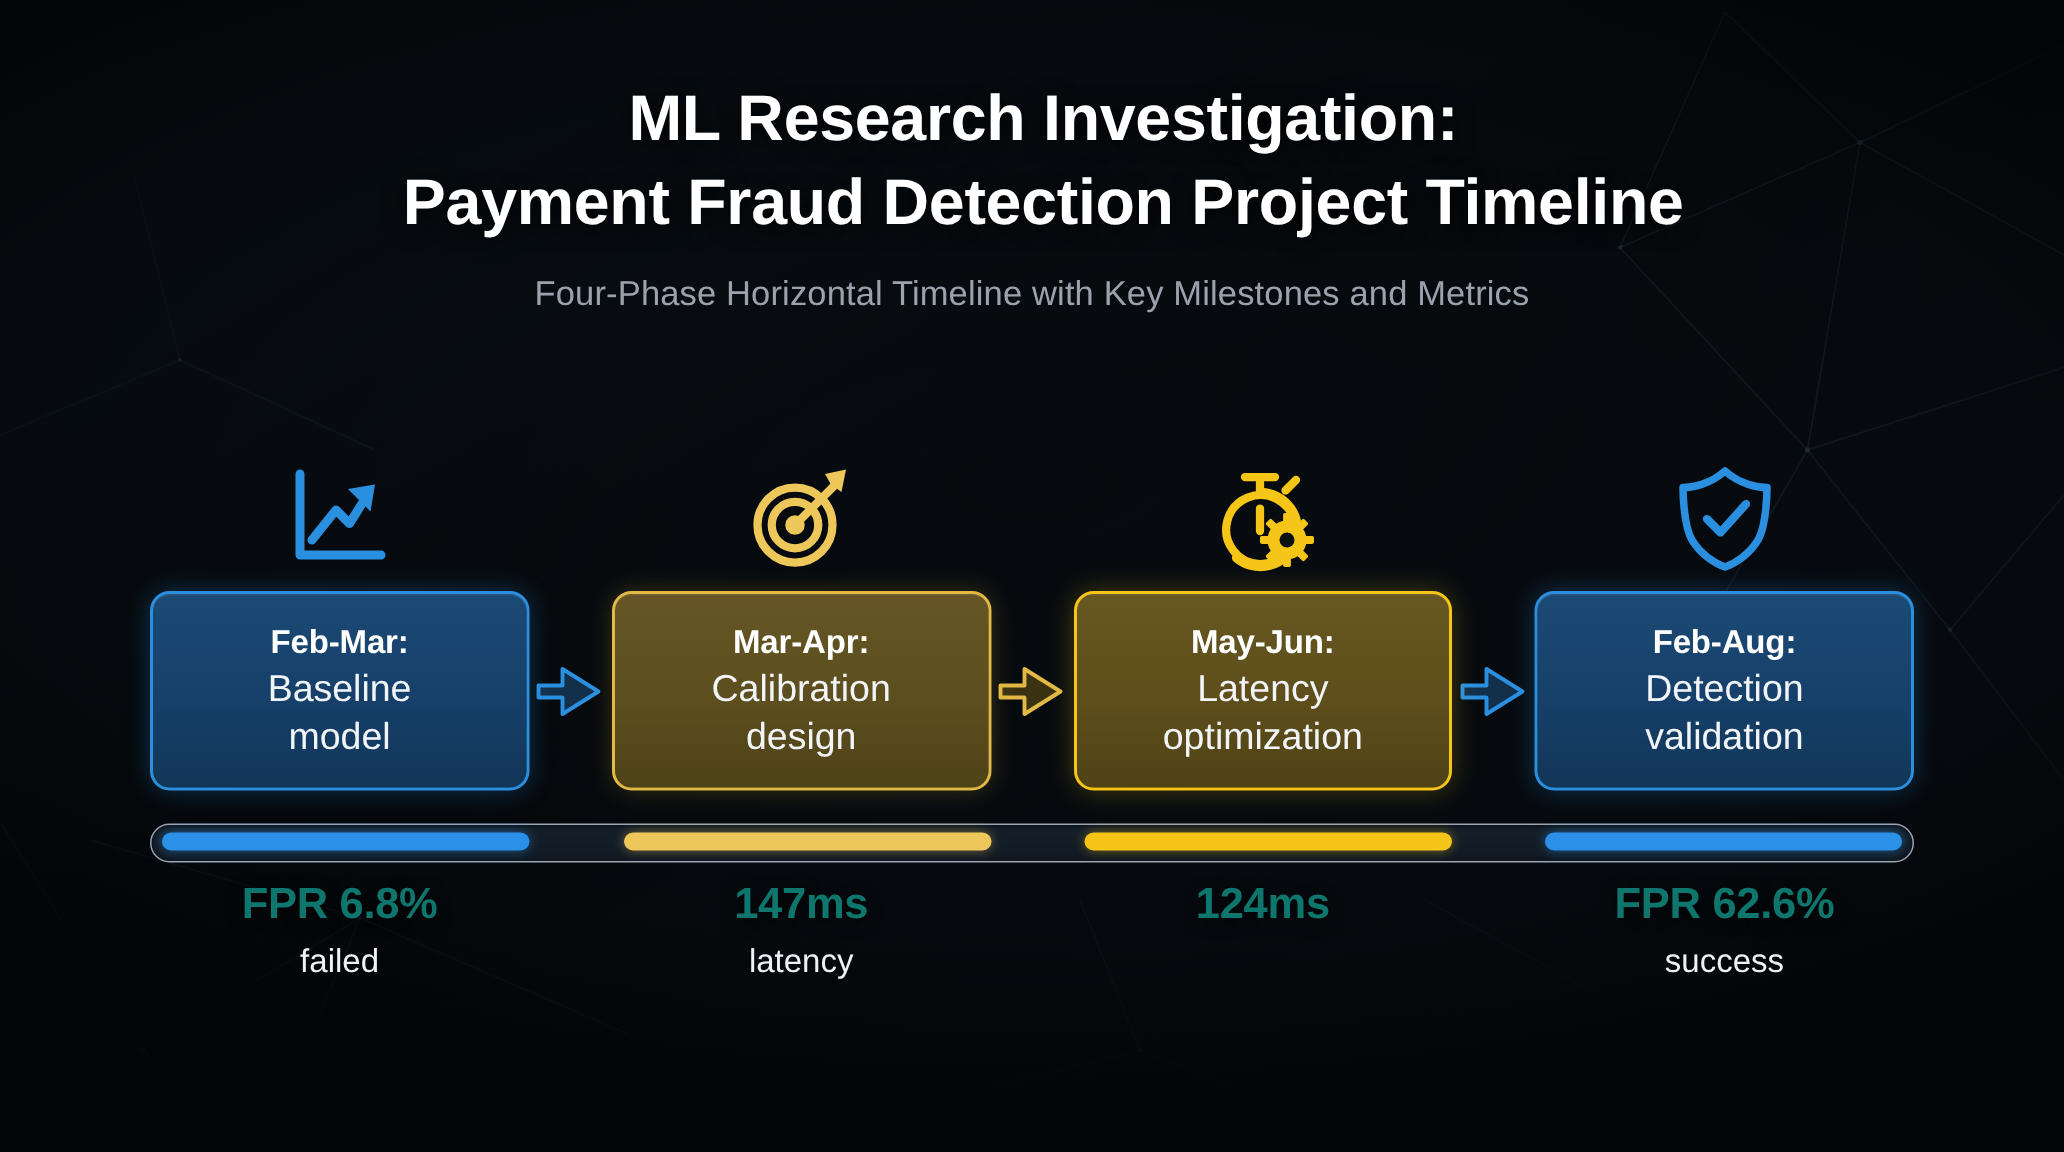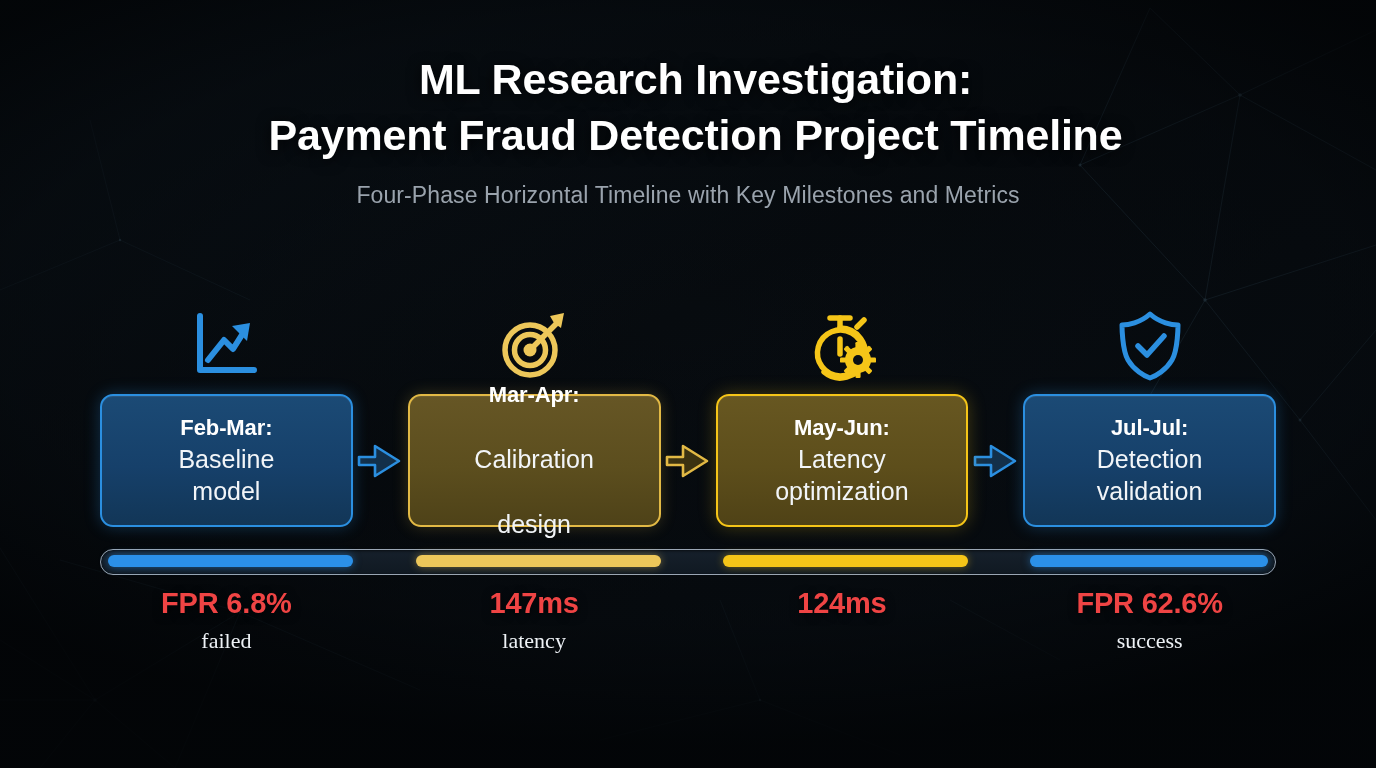--- a/index.html
+++ b/index.html
@@ -89,21 +89,20 @@
   }
   .card.blue {
     background:linear-gradient(180deg,#1b4a75 0%,#16406a 55%,#123657 100%);
     border:2.5px solid #2b8fe0;
     box-shadow:0 0 16px rgba(43,143,224,0.30), inset 0 1px 0 rgba(255,255,255,0.07);
   }
   .card.gold {
     background:linear-gradient(180deg,#665625 0%,#5c4e1e 55%,#4e4218 100%);
     border:2.5px solid #e2b945;
     box-shadow:0 0 16px rgba(226,185,69,0.22), inset 0 1px 0 rgba(255,255,255,0.06);
-    gap:33px;
   }
   .card.gold-bright {
     background:linear-gradient(180deg,#675721 0%,#5d4e1b 55%,#4f4216 100%);
     border:2.5px solid #f5c518;
     box-shadow:0 0 18px rgba(245,197,24,0.26), inset 0 1px 0 rgba(255,255,255,0.06);
   }
 
   .arrow-cell {
     width:55px; flex:none;
     display:flex; align-items:center; justify-content:center;
@@ -135,34 +134,33 @@
     left:100px; top:585px;
     width:1176px;
     display:flex;
   }
   .metric {
     width:253px;
     text-align:center;
   }
   .metric-gap { width:55px; flex:none; }
   .metric .mv {
-    color:#ef4444;
+    color:#0f766e;
     font-size:29px;
     font-weight:bold;
     letter-spacing:-0.2px;
     line-height:1.3;
     text-shadow:0 2px 10px rgba(0,0,0,0.7);
   }
   .metric .ml {
     margin-top:4px;
     color:#eef2f6;
     font-size:22px;
     font-weight:400;
     line-height:1.3;
-    font-family:Liberation Serif, serif;
   }
 </style>
 </head>
 <body>
 
 <svg id="bg-net" viewBox="0 0 1376 768">
   <defs>
     <linearGradient id="bgGrad" x1="0" y1="0" x2="1" y2="1">
       <stop offset="0%" stop-color="#0b131a"></stop>
       <stop offset="45%" stop-color="#070b0f"></stop>
@@ -320,21 +318,21 @@
         <div class="lbl-sub">optimization</div>
       </div>
 
       <div class="arrow-cell">
         <svg width="46" height="46" viewBox="0 0 46 46">
           <path d="M2,19 L18,19 L18,8 L42,23 L18,38 L18,27 L2,27 Z" fill="#13304a" stroke="#2b8fe0" stroke-width="2.6" stroke-linejoin="round"></path>
         </svg>
       </div>
 
       <div class="card blue">
-        <div class="lbl-main">Jul-Jul:</div>
+        <div class="lbl-main">Feb-Aug:</div>
         <div class="lbl-sub">Detection</div>
         <div class="lbl-sub">validation</div>
       </div>
 
     </div>
   </div>
 
   <div class="progress-wrap">
     <div class="track"></div>
     <div class="seg" style="left:8px;width:245px;background:#2b90e8;box-shadow:0 0 8px rgba(43,144,232,0.55);"></div>

